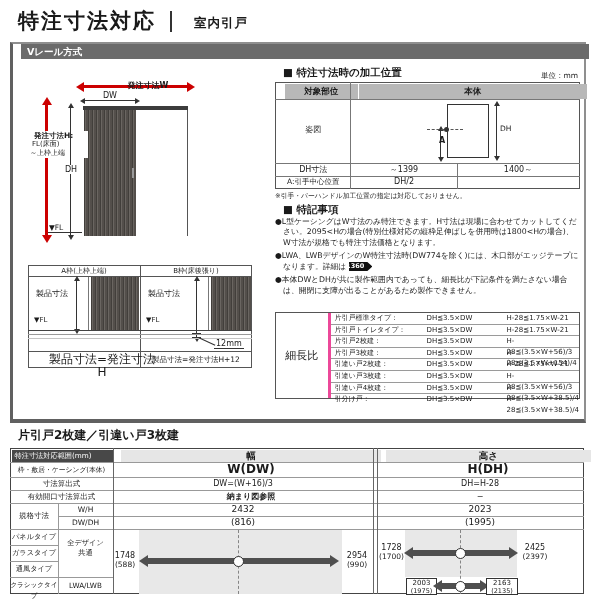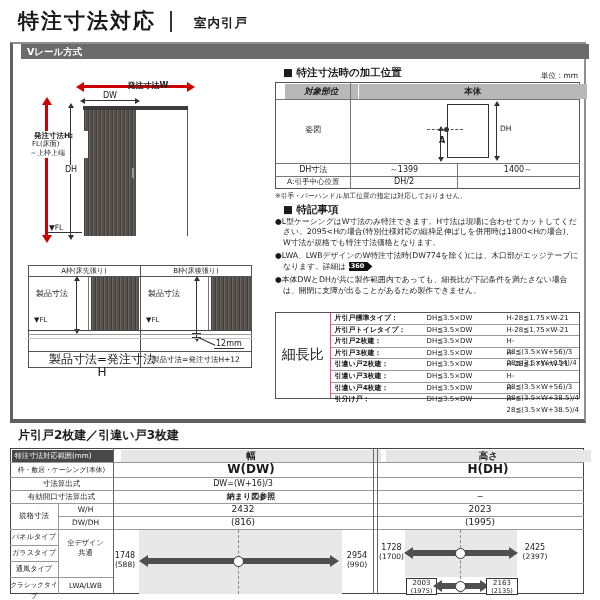--- a/index.html
+++ b/index.html
@@ -37,21 +37,21 @@
   .dv::before{top:-5px;border-left:3px solid transparent;border-right:3px solid transparent;border-bottom:5px solid #333;}
   .dv::after{bottom:-5px;border-left:3px solid transparent;border-right:3px solid transparent;border-top:5px solid #333;}
   .dashv{width:0;border-left:1px dashed #858585;}
   .circ{width:9px;height:9px;border:1.5px solid #333;border-radius:50%;background:#fff;}
   .pbadge{display:inline-block;background:#111;color:#fff;font-size:6.5px;line-height:9px;
           padding:0 8px 0 4px;font-weight:bold;vertical-align:middle;
           clip-path:polygon(0 0,calc(100% - 5px) 0,100% 50%,calc(100% - 5px) 100%,0 100%);}
   .note-li{font-size:7.8px;line-height:1.34;margin:0 0 3px 0;padding-left:8px;text-indent:-8px;}
   .srow{display:flex;font-size:7px;line-height:10.6px;border-bottom:1px solid #9a9a9a;height:10.6px;}
   .srow:last-child{border-bottom:none;}
-  .srow .n{width:92px;padding-left:4px;font-weight:bold;}
+  .srow .n{width:92px;padding-left:4px;}
   .srow .c1{width:80px;}
   .srow .c2{flex:1;}
   .wbox{background:#fff;border:1px solid #333;font-size:7px;line-height:8px;text-align:center;}
 </style>
 </head>
 <body>
 
 <div id="page">
 
   <div class="abs b" style="left:10px;top:7px;font-size:21px;letter-spacing:2px;">特注寸法対応</div>
@@ -82,21 +82,21 @@
 
   <div class="abs dv" style="left:70px;top:108px;height:127px;"></div>
   <div class="abs c" style="left:61px;top:165px;width:20px;font-size:8px;background:#fff;">DH</div>
 
   <div class="abs" style="left:49px;top:223px;font-size:7.5px;background:#fff;">▼FL</div>
   <div class="abs hl" style="left:48px;top:232px;width:34px;"></div>
 
   <div class="abs" style="left:28px;top:265px;width:224px;height:103px;border:1px solid #555;box-sizing:border-box;background:#fff;"></div>
   <div class="abs" style="left:139.5px;top:265px;width:1px;height:103px;background:#555;"></div>
   <div class="abs hl" style="left:28px;top:276px;width:224px;background:#555;"></div>
-  <div class="abs c" style="left:28px;top:266px;width:112px;font-size:7px;line-height:10px;">A枠(床先張り)</div>
+  <div class="abs c" style="left:28px;top:266px;width:112px;font-size:7px;line-height:10px;">A枠(上枠上端)</div>
   <div class="abs c" style="left:140px;top:266px;width:112px;font-size:7px;line-height:10px;">B枠(床後張り)</div>
 
   <div class="abs" style="left:36px;top:288px;font-size:8px;">製品寸法</div>
   <div class="abs dv" style="left:76px;top:281px;height:48px;"></div>
   <div class="abs" style="left:34px;top:316px;font-size:7px;">▼FL</div>
   <div class="abs" style="left:88px;top:277px;width:1px;height:53px;background:#777;"></div>
   <div class="abs wood" style="left:91px;top:277px;width:48px;height:53px;"></div>
 
   <div class="abs" style="left:148px;top:288px;font-size:8px;">製品寸法</div>
   <div class="abs dv" style="left:196px;top:281px;height:56px;"></div>
@@ -115,21 +115,21 @@
 
   <div class="abs hl" style="left:28px;top:351px;width:224px;background:#555;"></div>
   <div class="abs c" style="left:28px;top:353px;width:112px;font-size:12px;line-height:13px;padding-left:18px;">製品寸法=発注寸法H</div>
   <div class="abs c" style="left:140px;top:353px;width:112px;font-size:7.5px;line-height:13px;">製品寸法=発注寸法H+12</div>
 
   <div class="abs b" style="left:275px;top:66px;font-size:10.5px;">■ 特注寸法時の加工位置</div>
   <div class="abs" style="left:541px;top:71px;font-size:7.5px;">単位：mm</div>
 
   <div class="abs" style="left:275px;top:82px;width:305px;height:107px;border:1.5px solid #555;box-sizing:border-box;"></div>
 
-  <div class="abs c b" style="left:276.5px;top:83.5px;width:73.5px;height:15px;background:#b8b8b8;font-size:8.5px;line-height:15px;font-style:italic;">対象部位</div>
+  <div class="abs c b" style="left:276.5px;top:83.5px;width:73.5px;height:15px;background:#b8b8b8;font-size:8.5px;line-height:15px;">対象部位</div>
   <div class="abs c b" style="left:351px;top:83.5px;width:227.5px;height:15px;background:#b8b8b8;font-size:8.5px;line-height:15px;">本体</div>
 
   <div class="abs" style="left:350px;top:82px;width:1px;height:107px;background:#777;"></div>
   <div class="abs ghl" style="left:275px;top:98.5px;width:305px;background:#777;"></div>
   <div class="abs ghl" style="left:275px;top:163px;width:305px;background:#777;"></div>
   <div class="abs ghl" style="left:275px;top:176px;width:305px;background:#777;"></div>
   <div class="abs" style="left:457px;top:163px;width:1px;height:26px;background:#777;"></div>
 
   <div class="abs c" style="left:276.5px;top:124px;width:73.5px;font-size:8px;">姿図</div>
   <div class="abs" style="left:447px;top:104px;width:42px;height:54px;border:1.2px solid #333;background:#fff;box-sizing:border-box;"></div>
@@ -153,21 +153,21 @@
   <div class="abs" style="left:275px;top:217px;width:306px;">
     <div class="note-li">●L型ケーシングはW寸法のみ特注できます。H寸法は現場に合わせてカットしてください。2095&lt;Hの場合(特別仕様対応の縦枠足伸ばしを併用時は1800&lt;Hの場合)、W寸法が規格でも特注寸法価格となります。</div>
     <div class="note-li">
       <span>●LWA、LWBデザインのW特注寸法時(DW774を除く)には、木口部がエッジテープになります。詳細は</span>
       <span class="pbadge">P.360</span>
     </div>
     <div class="note-li">●本体DWとDHが共に製作範囲内であっても、細長比が下記条件を満たさない場合は、開閉に支障が出ることがあるため製作できません。</div>
   </div>
 
   <div class="abs" style="left:275px;top:312px;width:305px;height:86.8px;border:1.5px solid #555;box-sizing:border-box;display:flex;">
-    <div class="c" style="width:64px;border-right:1px solid #ec4899;font-size:14px;display:flex;align-items:center;justify-content:center;">細長比</div>
+    <div class="c" style="width:64px;border-right:3px solid #ec4899;font-size:11px;display:flex;align-items:center;justify-content:center;">細長比</div>
     <div style="flex:1;">
       <div class="srow">
           <span class="n">片引戸標準タイプ：</span>
           <span class="c1">DH≦3.5×DW</span>
           <span class="c2">H-28≦1.75×W-21</span>
         </div>
       <div class="srow">
           <span class="n">片引戸トイレタイプ：</span>
           <span class="c1">DH≦3.5×DW</span>
           <span class="c2">H-28≦1.75×W-21</span>
@@ -227,20 +227,21 @@
   <div class="abs gvl" style="left:113px;top:448px;height:146px;background:#666;"></div>
   <div class="abs gvl" style="left:373px;top:448px;height:146px;background:#666;"></div>
   <div class="abs gvl" style="left:377px;top:448px;height:146px;background:#666;"></div>
 
   <div class="abs c" style="left:10px;top:463px;width:103px;font-size:6.8px;line-height:14px;">枠・敷居・ケーシング(本体)</div>
   <div class="abs c b" style="left:113px;top:462px;width:260px;font-size:12px;line-height:15px;">W(DW)</div>
   <div class="abs c b" style="left:378px;top:462px;width:204px;font-size:12px;line-height:15px;">H(DH)</div>
 
   <div class="abs c" style="left:10px;top:477px;width:103px;font-size:7.5px;line-height:13px;">寸法算出式</div>
   <div class="abs c" style="left:113px;top:477px;width:260px;font-size:8px;line-height:13px;">DW=(W+16)/3</div>
+  <div class="abs c" style="left:378px;top:477px;width:204px;font-size:8px;line-height:13px;">DH=H-28</div>
 
   <div class="abs c" style="left:10px;top:490px;width:103px;font-size:7.5px;line-height:13px;">有効開口寸法算出式</div>
   <div class="abs c b" style="left:113px;top:490px;width:260px;font-size:8px;line-height:13px;">納まり図参照</div>
   <div class="abs c" style="left:378px;top:490px;width:204px;font-size:8px;line-height:13px;">−</div>
 
   <div class="abs c" style="left:10px;top:509px;width:48px;font-size:7.5px;line-height:14px;">規格寸法</div>
   <div class="abs c" style="left:58px;top:503px;width:55px;font-size:7.5px;line-height:13px;">W/H</div>
   <div class="abs c" style="left:113px;top:503px;width:260px;font-size:9px;line-height:13px;">2432</div>
   <div class="abs c" style="left:378px;top:503px;width:204px;font-size:9px;line-height:13px;">2023</div>
   <div class="abs c" style="left:58px;top:516px;width:55px;font-size:7.5px;line-height:13px;">DW/DH</div>

